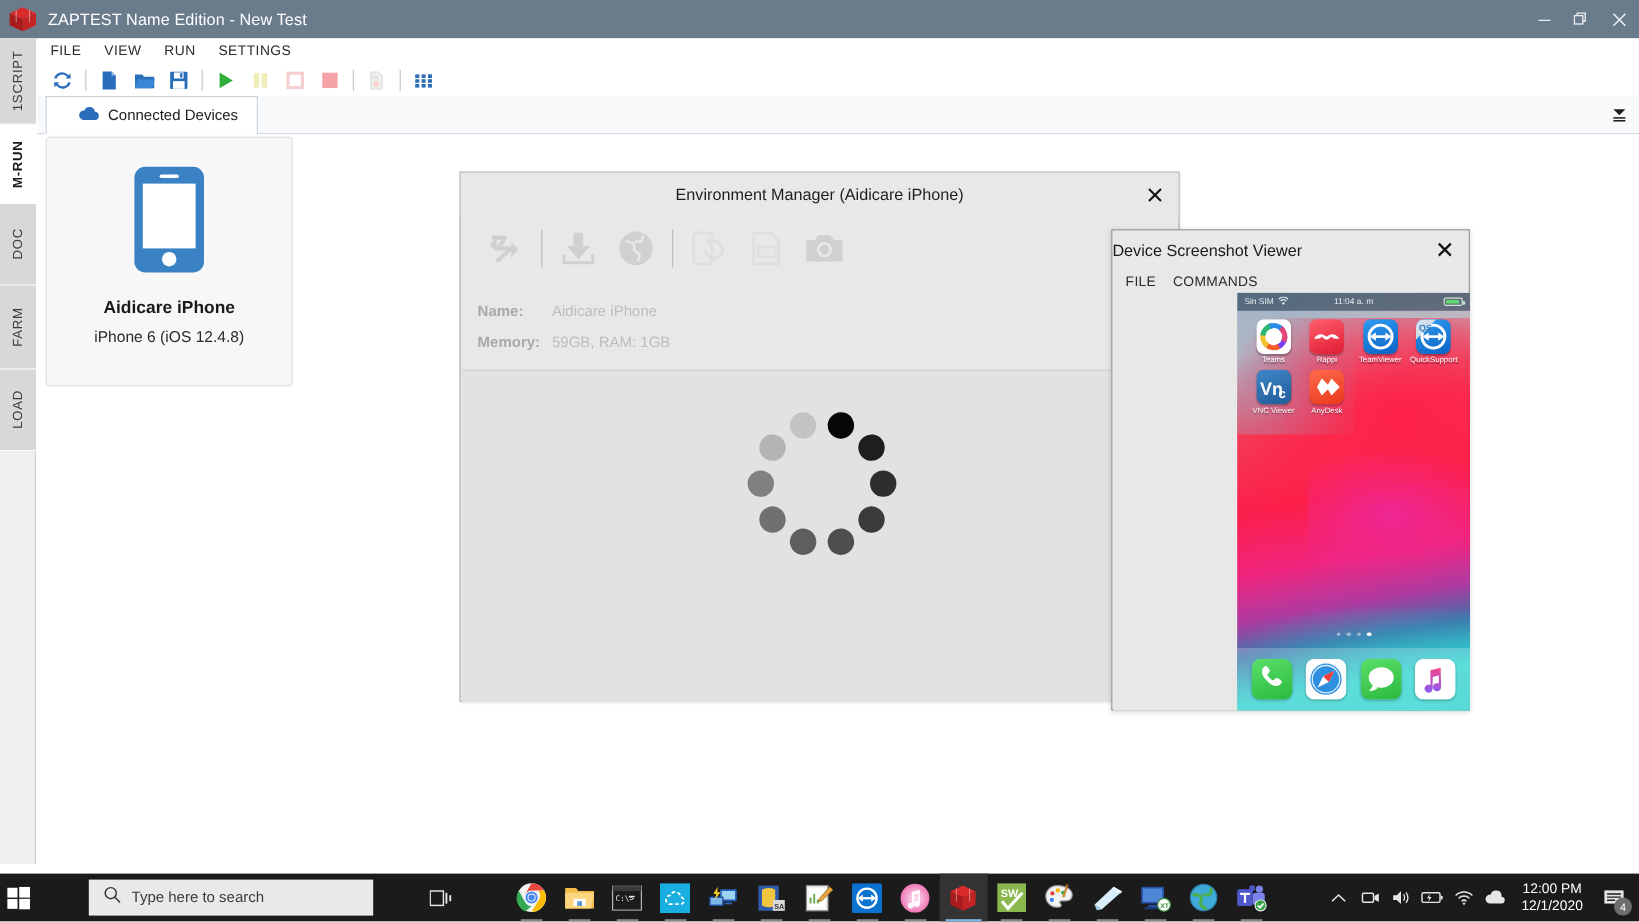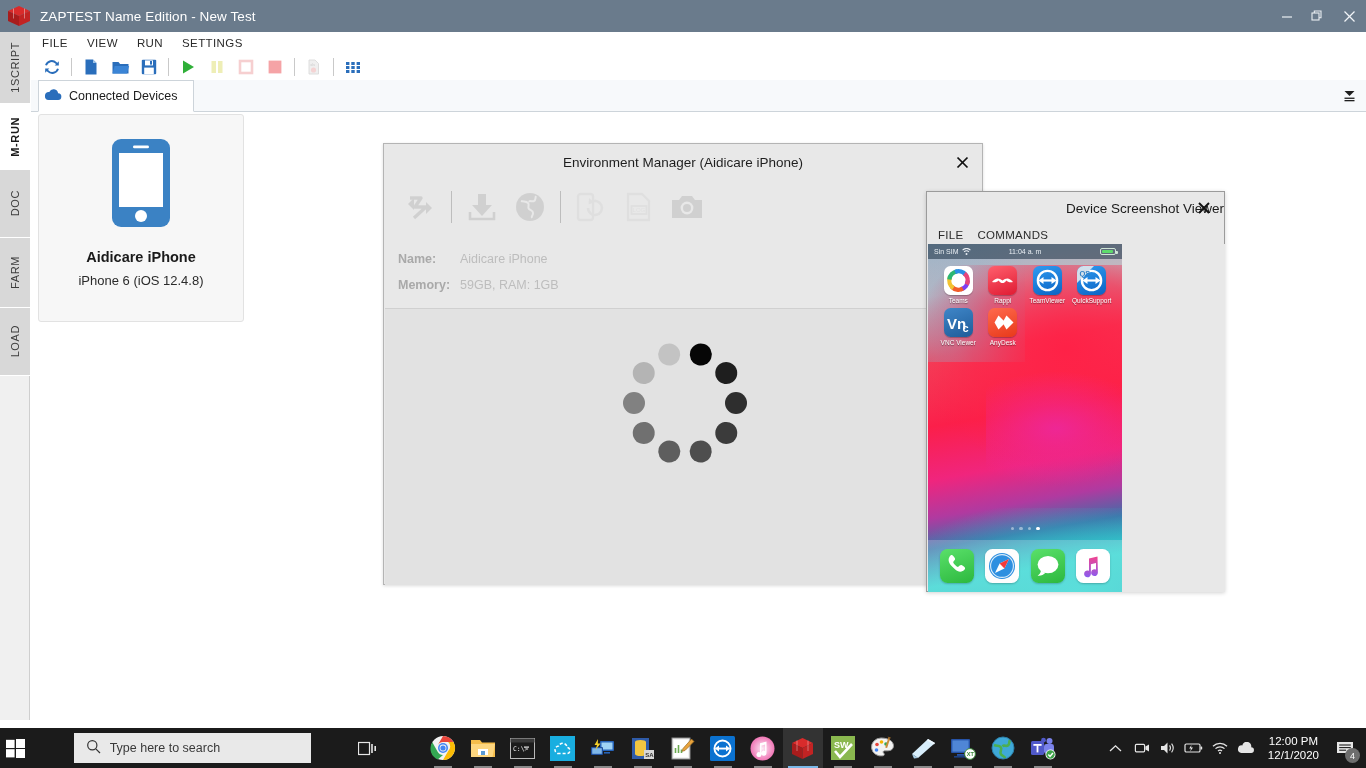--- a/index.html
+++ b/index.html
@@ -55,21 +55,21 @@
   .tsep { width: 1px; height: 18px; background: #c9c9c9; margin: 0 3px; }
 
   
   .tabstrip {
     position: absolute; left: 31px; top: 80px; width: 1335px; height: 32px;
     background: #f7f9fb; border-bottom: 1px solid #cdd4da;
   }
   .tab {
     position: absolute; left: 7px; top: 0; height: 32px;
     background: #ffffff; border: 1px solid #cdd4da; border-bottom: 1px solid #ffffff;
-    display: flex; align-items: center; gap: 7px; padding: 0 16px 0 5px;
+    display: flex; align-items: center; gap: 7px; padding: 0 16px 0 26px;
     font-size: 12.5px; color: #1b1b1b;
   }
   .tab-overflow {
     position: absolute; right: 6px; top: 6px; width: 22px; height: 20px;
     display: flex; align-items: center; justify-content: center;
   }
 
   
   .canvas {
     position: absolute; left: 31px; top: 112px; width: 1335px; height: 608px; background: #ffffff;
@@ -123,29 +123,29 @@
     position: absolute; width: 22px; height: 22px; border-radius: 50%; background: #000;
     left: 49px; top: -2px; transform-origin: 11px 62px;
   }
 
   
   .dsv {
     position: absolute; left: 926px; top: 191px; width: 299px; height: 401px;
     background: #e8e8e8; border: 1px solid #9b9b9b;
     box-shadow: 0 1px 4px rgba(0,0,0,.18);
   }
-  .dsv-head { height: 33px; position: relative; display: flex; align-items: center; justify-content: flex-end; }
+  .dsv-head { height: 33px; position: relative; display: flex; align-items: center; justify-content: flex-start; }
   .dsv-title { font-size: 13.5px; color: #1a1a1a; }
   .dsv-close { position: absolute; right: 10px; top: 6px; width: 20px; height: 20px;
                display: flex; align-items: center; justify-content: center; font-size: 15px; color: #111; }
   .dsv-menu { height: 19px; display: flex; align-items: center; gap: 14px; padding-left: 11px; }
   .dsv-menu span { font-size: 11.5px; color: #2b2b2b; letter-spacing: .3px; }
   .dsv-stage {
     position: absolute; left: 1px; top: 52px; width: 297px; height: 348px;
-    background: #e8e8e8; display: flex; justify-content: flex-start;
+    background: #e8e8e8; display: flex; justify-content: flex-end;
   }
 
   
   .ios {
     position: relative; width: 194px; height: 348px; overflow: hidden;
     background: linear-gradient(170deg,#9ab4c8 0%,#c0b7c0 14%,#f2425a 30%,#fb1f4a 48%,
                 #f0257d 62%,#b03aa0 72%,#3f6ea8 80%,#2fd2cf 90%,#24b7bb 100%);
   }
   .ios-wall-a {
     position: absolute; left: -10%; top: 6%; width: 130%; height: 60%;

